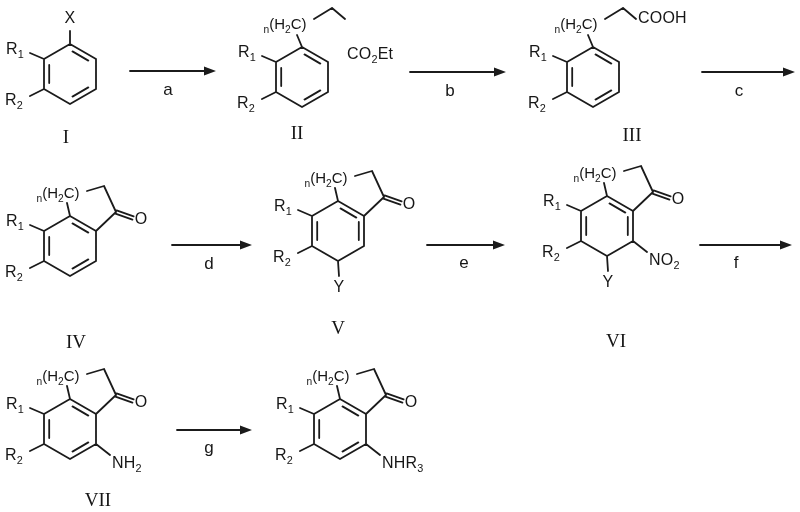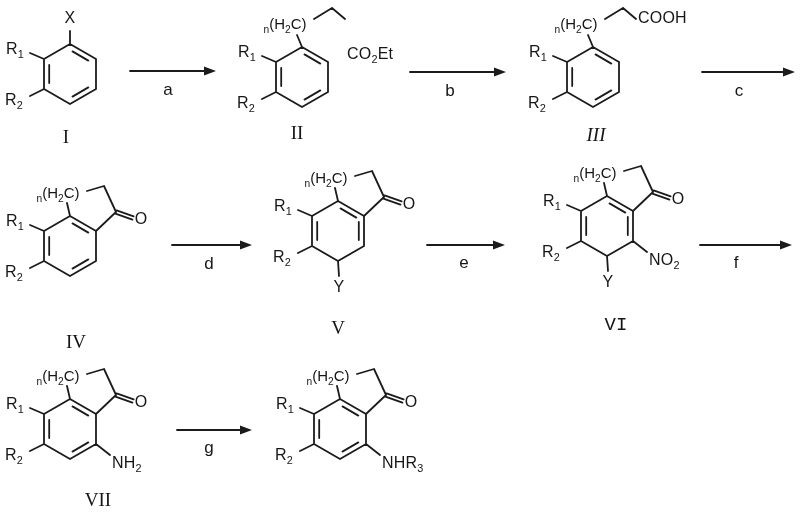--- a/index.html
+++ b/index.html
@@ -29,39 +29,39 @@
       <div class="lbl numeral" style="left: 66px; top: 136px;">I</div>
       <div class="lbl formula" style="left: 247px; top: 52px;">R<sub>1</sub></div>
       <div class="lbl formula" style="left: 246px; top: 103px;">R<sub>2</sub></div>
       <div class="lbl ringlabel" style="left: 285px; top: 23px;"><sub>n</sub>(H<sub>2</sub>C)</div>
       <div class="lbl formula left" style="left: 347px; top: 22px; margin-top: 32px;">CO<sub>2</sub>Et</div>
       <div class="lbl numeral" style="left: 297px; top: 132px;">II</div>
       <div class="lbl formula" style="left: 538px; top: 52px;">R<sub>1</sub></div>
       <div class="lbl formula" style="left: 537px; top: 103px;">R<sub>2</sub></div>
       <div class="lbl ringlabel" style="left: 576px; top: 23px;"><sub>n</sub>(H<sub>2</sub>C)</div>
       <div class="lbl formula left" style="left: 638px; top: 18px;">COOH</div>
-      <div class="lbl numeral" style="left: 596px; top: 134px; font-style: italic;">III</div>
+      <div class="lbl numeral" style="left: 632px; top: 134px;">III</div>
       <div class="lbl formula" style="left: 15px; top: 221px;">R<sub>1</sub></div>
       <div class="lbl formula" style="left: 14px; top: 272px;">R<sub>2</sub></div>
       <div class="lbl ringlabel" style="left: 58px; top: 192px;"><sub>n</sub>(H<sub>2</sub>C)</div>
       <div class="lbl formula" style="left: 141px; top: 219px;">O</div>
       <div class="lbl numeral" style="left: 76px; top: 341px;">IV</div>
       <div class="lbl formula" style="left: 283px; top: 206px;">R<sub>1</sub></div>
       <div class="lbl formula" style="left: 282px; top: 257px;">R<sub>2</sub></div>
       <div class="lbl ringlabel" style="left: 326px; top: 177px;"><sub>n</sub>(H<sub>2</sub>C)</div>
       <div class="lbl formula" style="left: 409px; top: 204px;">O</div>
       <div class="lbl formula" style="left: 339px; top: 287px;">Y</div>
       <div class="lbl numeral" style="left: 338px; top: 327px;">V</div>
       <div class="lbl formula" style="left: 552px; top: 201px;">R<sub>1</sub></div>
       <div class="lbl formula" style="left: 551px; top: 252px;">R<sub>2</sub></div>
       <div class="lbl ringlabel" style="left: 595px; top: 172px;"><sub>n</sub>(H<sub>2</sub>C)</div>
       <div class="lbl formula" style="left: 678px; top: 199px;">O</div>
       <div class="lbl formula" style="left: 608px; top: 282px;">Y</div>
       <div class="lbl formula left" style="left: 649px; top: 260px;">NO<sub>2</sub></div>
-      <div class="lbl numeral" style="left: 616px; top: 325px; font-family: Liberation Mono, monospace;">VI</div>
+      <div class="lbl numeral" style="left: 616px; top: 340px;">VI</div>
       <div class="lbl formula" style="left: 15px; top: 404px;">R<sub>1</sub></div>
       <div class="lbl formula" style="left: 14px; top: 455px;">R<sub>2</sub></div>
       <div class="lbl ringlabel" style="left: 58px; top: 375px;"><sub>n</sub>(H<sub>2</sub>C)</div>
       <div class="lbl formula" style="left: 141px; top: 402px;">O</div>
       <div class="lbl formula left" style="left: 112px; top: 463px;">NH<sub>2</sub></div>
       <div class="lbl numeral" style="left: 77px; top: 499px; margin-left: 21px;">VII</div>
       <div class="lbl formula" style="left: 285px; top: 404px;">R<sub>1</sub></div>
       <div class="lbl formula" style="left: 284px; top: 455px;">R<sub>2</sub></div>
       <div class="lbl ringlabel" style="left: 328px; top: 375px;"><sub>n</sub>(H<sub>2</sub>C)</div>
       <div class="lbl formula" style="left: 411px; top: 402px;">O</div>

